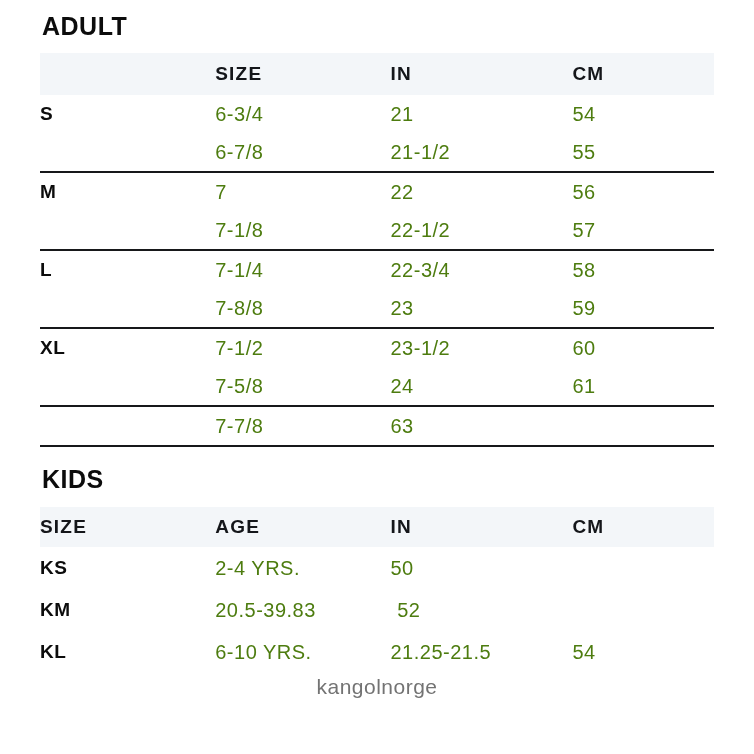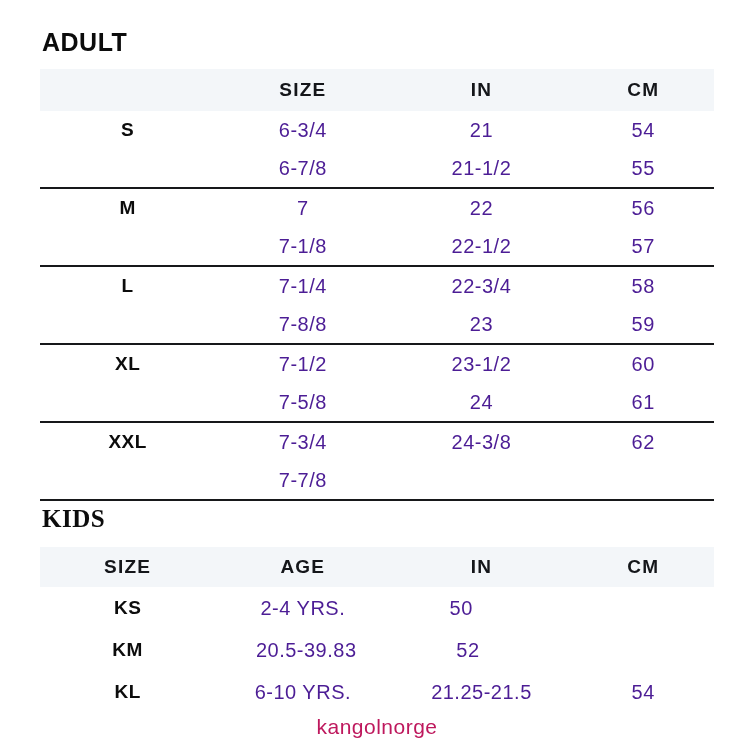--- a/index.html
+++ b/index.html
@@ -6,45 +6,45 @@
   body {
     width: 754px; height: 754px;
     background: #ffffff;
     font-family: "Liberation Sans", sans-serif;
     color: #111111;
     overflow: hidden;
   }
   .content {
     box-sizing: border-box;
     width: 754px;
-    padding: 28px 40px 0 40px;
+    padding: 12px 40px 0 40px;
   }
   .section-title {
     font-size: 25px;
     font-weight: 800;
     letter-spacing: 0.5px;
     color: #0c0c0c;
     line-height: 28px;
     height: 28px;
     margin-left: 2px;
   }
   .size-table { width: 674px; }
   .adult-table { margin-top: 13px; }
-  .kids-title { margin-top: 4px; font-family: Liberation Serif, serif; }
+  .kids-title { margin-top: 18px; }
   .kids-table { margin-top: 14px; }
 
   .thead {
     display: flex;
     align-items: center;
     background: #f3f6f9;
     height: 42px;
   }
   .kids-table .thead { height: 40px; }
 
-  .cell { text-align: center; overflow: hidden; }
+  .cell { overflow: hidden; }
   .c1 { width: 26%; }
   .c2 { width: 26%; }
   .c3 { width: 27%; }
   .c4 { width: 21%; }
 
   .th {
     font-weight: 700;
     font-size: 19px;
     letter-spacing: 1.2px;
     color: #14161a;
@@ -59,29 +59,29 @@
   .label {
     font-weight: 700;
     font-size: 19px;
     letter-spacing: 0.5px;
     color: #0c0c0c;
   }
   .val {
     font-weight: 300;
     font-size: 20px;
     letter-spacing: 0.5px;
-    color: #4c1d95;
+    color: #4d7c0f;
   }
   .footer {
     margin-top: 1px;
     text-align: center;
     font-size: 21px;
     font-weight: 400;
     letter-spacing: 0.5px;
-    color: #be185d;
+    color: #737373;
     line-height: 26px;
   }
 </style>
 </head>
 <body>
 
 <div class="content">
 
   <div class="section-title">ADULT</div>
 
@@ -148,28 +148,23 @@
       <div class="row">
         <div class="cell c1 label"></div>
         <div class="cell c2 val">7-5/8</div>
         <div class="cell c3 val">24</div>
         <div class="cell c4 val">61</div>
       </div>
     </div>
 
     <div class="group">
       <div class="row">
-        <div class="cell c1 label">XXL</div>
-        <div class="cell c2 val">7-3/4</div>
-        <div class="cell c3 val">24-3/8</div>
-        <div class="cell c4 val">62</div>
-      </div>
-      <div class="row">
         <div class="cell c1 label"></div>
         <div class="cell c2 val">7-7/8</div>
+        <div class="cell c4 val">63</div>
       </div>
     </div>
   </div>
 
   <div class="section-title kids-title">KIDS</div>
 
   <div class="size-table kids-table">
     <div class="thead">
       <div class="cell c1 th">SIZE</div>
       <div class="cell c2 th">AGE</div>

